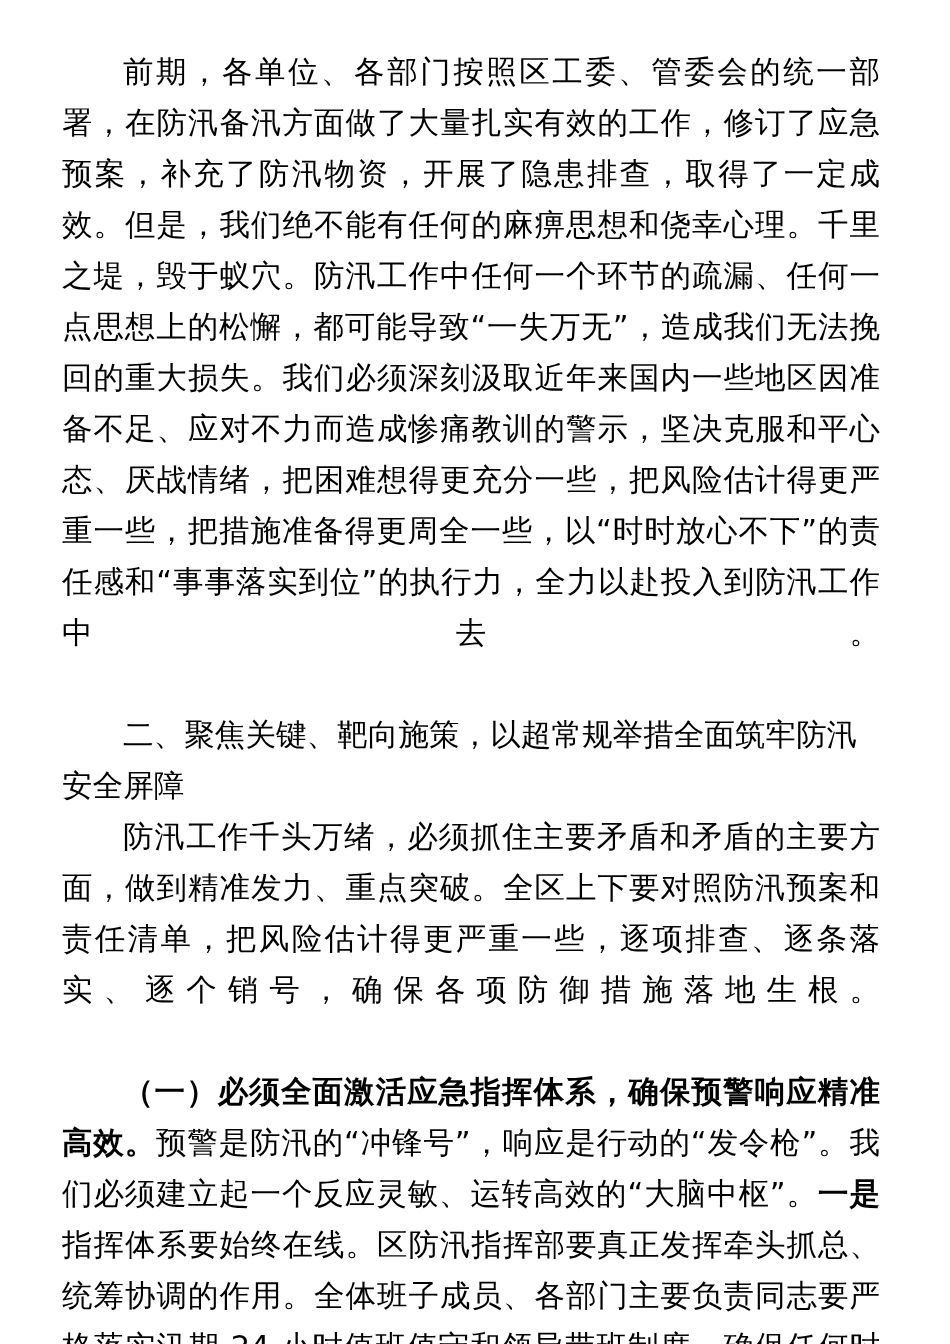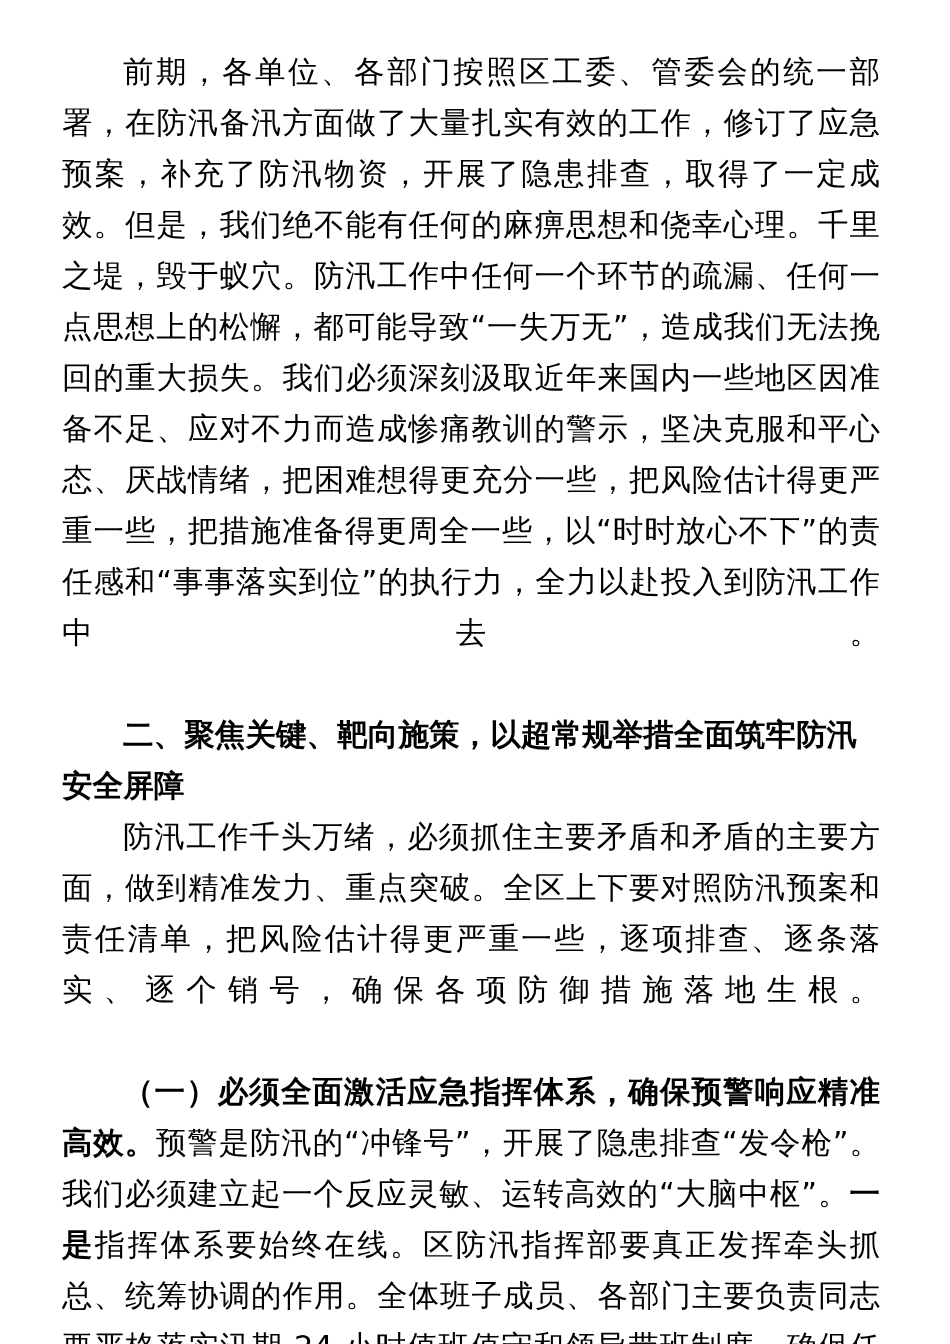--- a/index.html
+++ b/index.html
@@ -34,36 +34,35 @@
     text-justify: inter-character;
     text-indent: 61px;
     letter-spacing: 0.1px;
     font-weight: 400;
     word-break: break-all;
     -webkit-hyphens: none;
     hyphens: none;
   }
   p.para.heading-num {
     text-align: left;
-    font-weight: bold;
   }
   b, strong, .b {
     font-weight: 700;
   }
   
   p.para::after {
     content: "";
     display: inline-block;
     width: 100%;
   }
   p.para.nojust::after { display: none; }
 </style>
 </head>
 <body>
 
 <div class="page">
   <div class="doc-body" id="doc-body">
       <p class="para"><span>前期，各单位、各部门按照区工委、管委会的统一部署，在防汛备汛方面做了大量扎实有效的工作，修订了应急预案，补充了防汛物资，开展了隐患排查，取得了一定成效。但是，我们绝不能有任何的麻痹思想和侥幸心理。千里之堤，毁于蚁穴。防汛工作中任何一个环节的疏漏、任何一点思想上的松懈，都可能导致“一失万无”，造成我们无法挽回的重大损失。我们必须深刻汲取近年来国内一些地区因准备不足、应对不力而造成惨痛教训的警示，坚决克服和平心态、厌战情绪，把困难想得更充分一些，把风险估计得更严重一些，把措施准备得更周全一些，以“时时放心不下”的责任感和“事事落实到位”的执行力，全力以赴投入到防汛工作中去。</span></p>
       <p class="para nojust heading-num"><span>二、聚焦关键、靶向施策，以超常规举措全面筑牢防汛安全屏障</span></p>
       <p class="para"><span>防汛工作千头万绪，必须抓住主要矛盾和矛盾的主要方面，做到精准发力、重点突破。全区上下要对照防汛预案和责任清单，把风险估计得更严重一些，逐项排查、逐条落实、逐个销号，确保各项防御措施落地生根。</span></p>
-      <p class="para"><span class="b">（一）必须全面激活应急指挥体系，确保预警响应精准高效。</span><span>预警是防汛的“冲锋号”，开展了隐患排查“发令枪”。我们必须建立起一个反应灵敏、运转高效的“大脑中枢”。</span><span class="b">一是</span><span>指挥体系要始终在线。区防汛指挥部要真正发挥牵头抓总、统筹协调的作用。全体班子成员、各部门主要负责同志要严格落实汛期 24 小时值班值守和领导带班制度，确保任何时候电话有人接、事情有人办。值班人员不仅要“在岗”，更要“在状态”，熟练掌握应急预案流程，能够准确判断、果断处置。</span></p>
+      <p class="para"><span class="b">（一）必须全面激活应急指挥体系，确保预警响应精准高效。</span><span>预警是防汛的“冲锋号”，响应是行动的“发令枪”。我们必须建立起一个反应灵敏、运转高效的“大脑中枢”。</span><span class="b">一是</span><span>指挥体系要始终在线。区防汛指挥部要真正发挥牵头抓总、统筹协调的作用。全体班子成员、各部门主要负责同志要严格落实汛期 24 小时值班值守和领导带班制度，确保任何时候电话有人接、事情有人办。值班人员不仅要“在岗”，更要“在状态”，熟练掌握应急预案流程，能够准确判断、果断处置。</span></p>
     </div>
 </div>
 
 </body></html>

